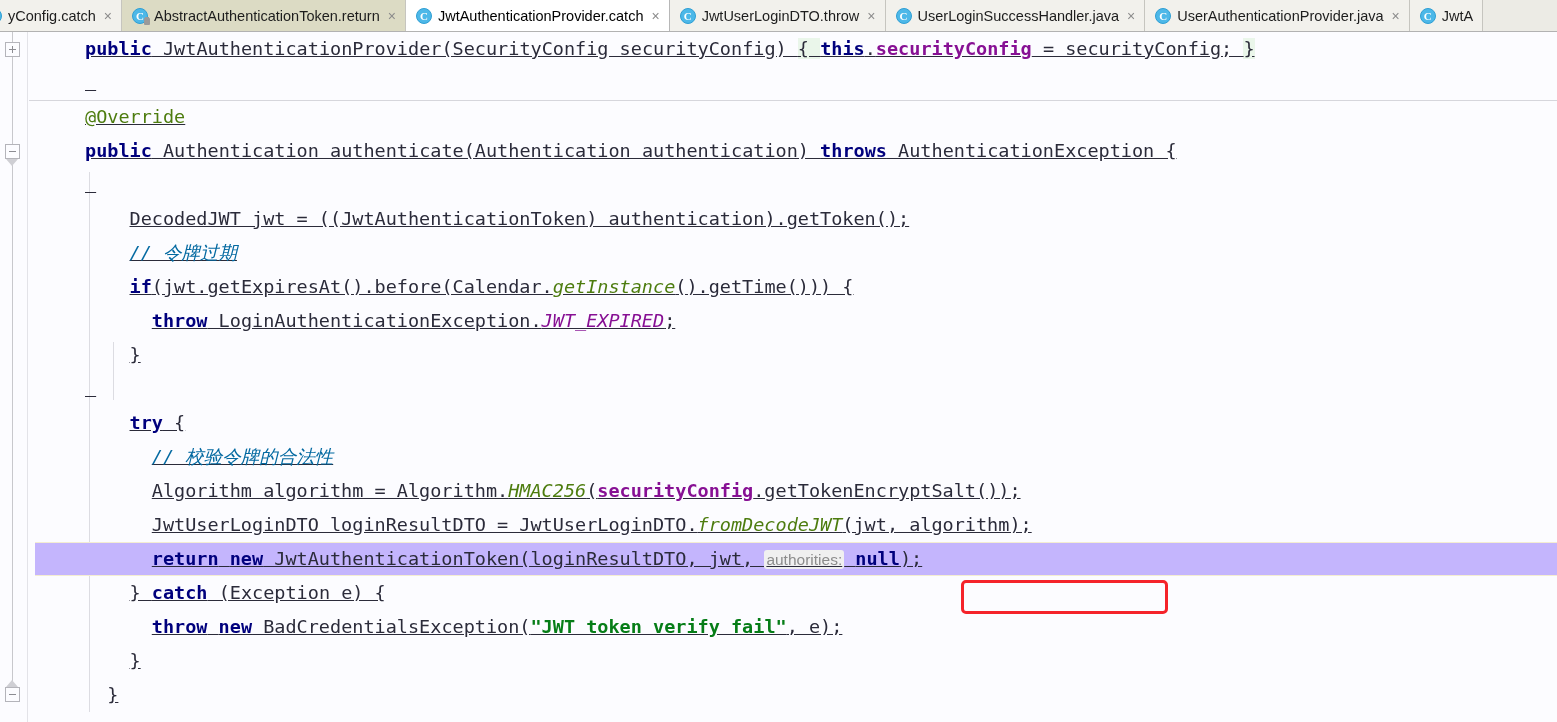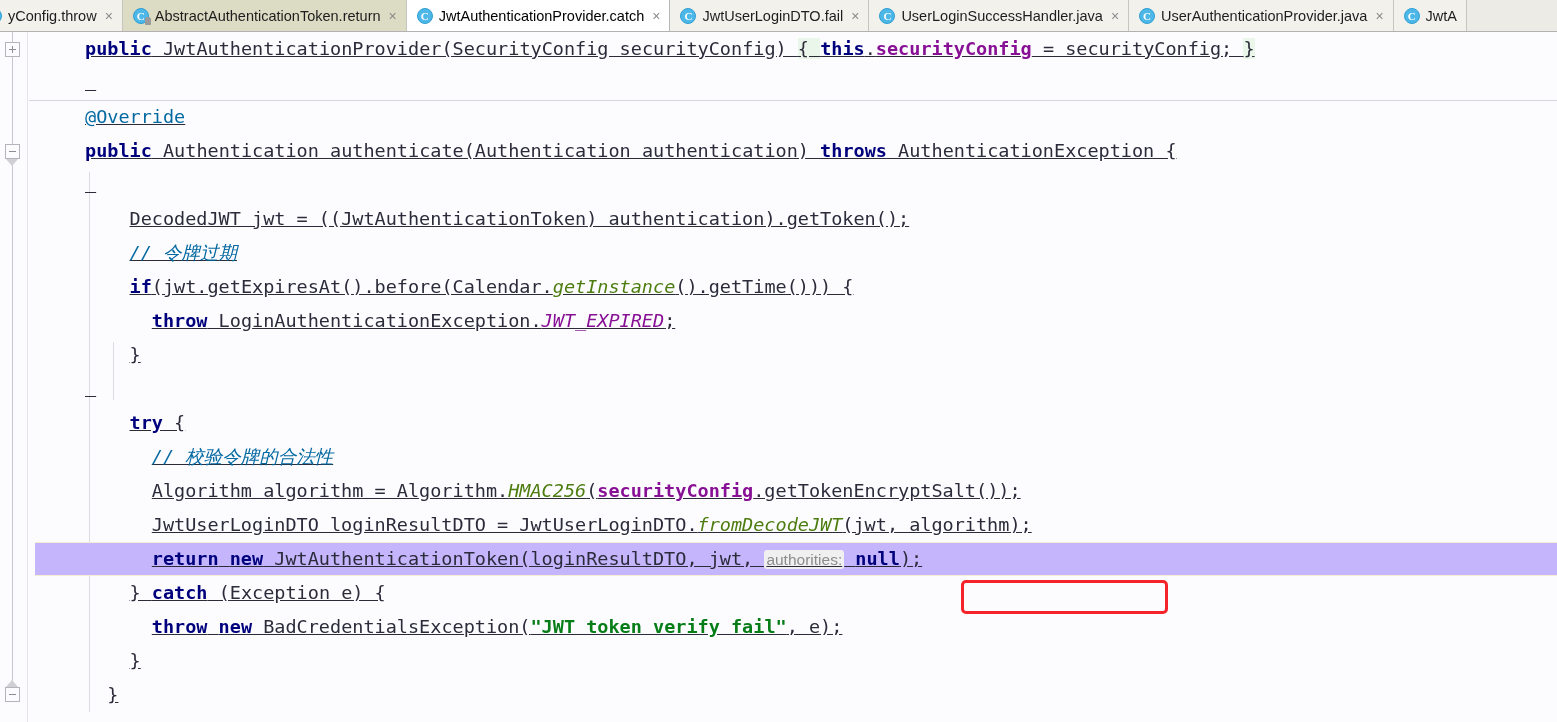--- a/index.html
+++ b/index.html
@@ -170,21 +170,21 @@
     background: #d6d6dc;
     top: 68px;
   }
 
   
   .kw   { color: #00007d; font-weight: bold; }
   .ident{ color: #2b2b3a; }
   .fld  { color: #871094; font-weight: bold; }
   .stat { color: #871094; font-style: italic; }
   .mitl { color: #4d7c0f; font-style: italic; }
-  .ann  { color: #0369a1; }
+  .ann  { color: #4d7c0f; }
   .cmt  { color: #0369a1; font-style: italic; }
   .str  { color: #067d17; font-weight: bold; }
   .fold { background: #eaf6ea; }
 
   
   .phint {
     font-family: "Liberation Sans", sans-serif;
     font-size: 15.5px;
     color: #8c8c8c;
     background: #f0f0f0;
@@ -202,36 +202,36 @@
     box-sizing: border-box;
     pointer-events: none;
   }
 </style>
 </head>
 <body>
 
 <div id="tabbar">
     <div class="tab t-java t-first">
       <span class="cicon">C</span>
-      <span class="tabtext">yConfig.throw</span>
+      <span class="tabtext">yConfig.catch</span>
       <span class="closex">×</span>
     </div>
     <div class="tab t-class">
       <span class="cicon locked">C</span>
       <span class="tabtext">AbstractAuthenticationToken.return</span>
       <span class="closex">×</span>
     </div>
     <div class="tab t-active">
       <span class="cicon">C</span>
       <span class="tabtext">JwtAuthenticationProvider.catch</span>
       <span class="closex">×</span>
     </div>
     <div class="tab t-java">
       <span class="cicon">C</span>
-      <span class="tabtext">JwtUserLoginDTO.fail</span>
+      <span class="tabtext">JwtUserLoginDTO.throw</span>
       <span class="closex">×</span>
     </div>
     <div class="tab t-java">
       <span class="cicon">C</span>
       <span class="tabtext">UserLoginSuccessHandler.java</span>
       <span class="closex">×</span>
     </div>
     <div class="tab t-java">
       <span class="cicon">C</span>
       <span class="tabtext">UserAuthenticationProvider.java</span>

